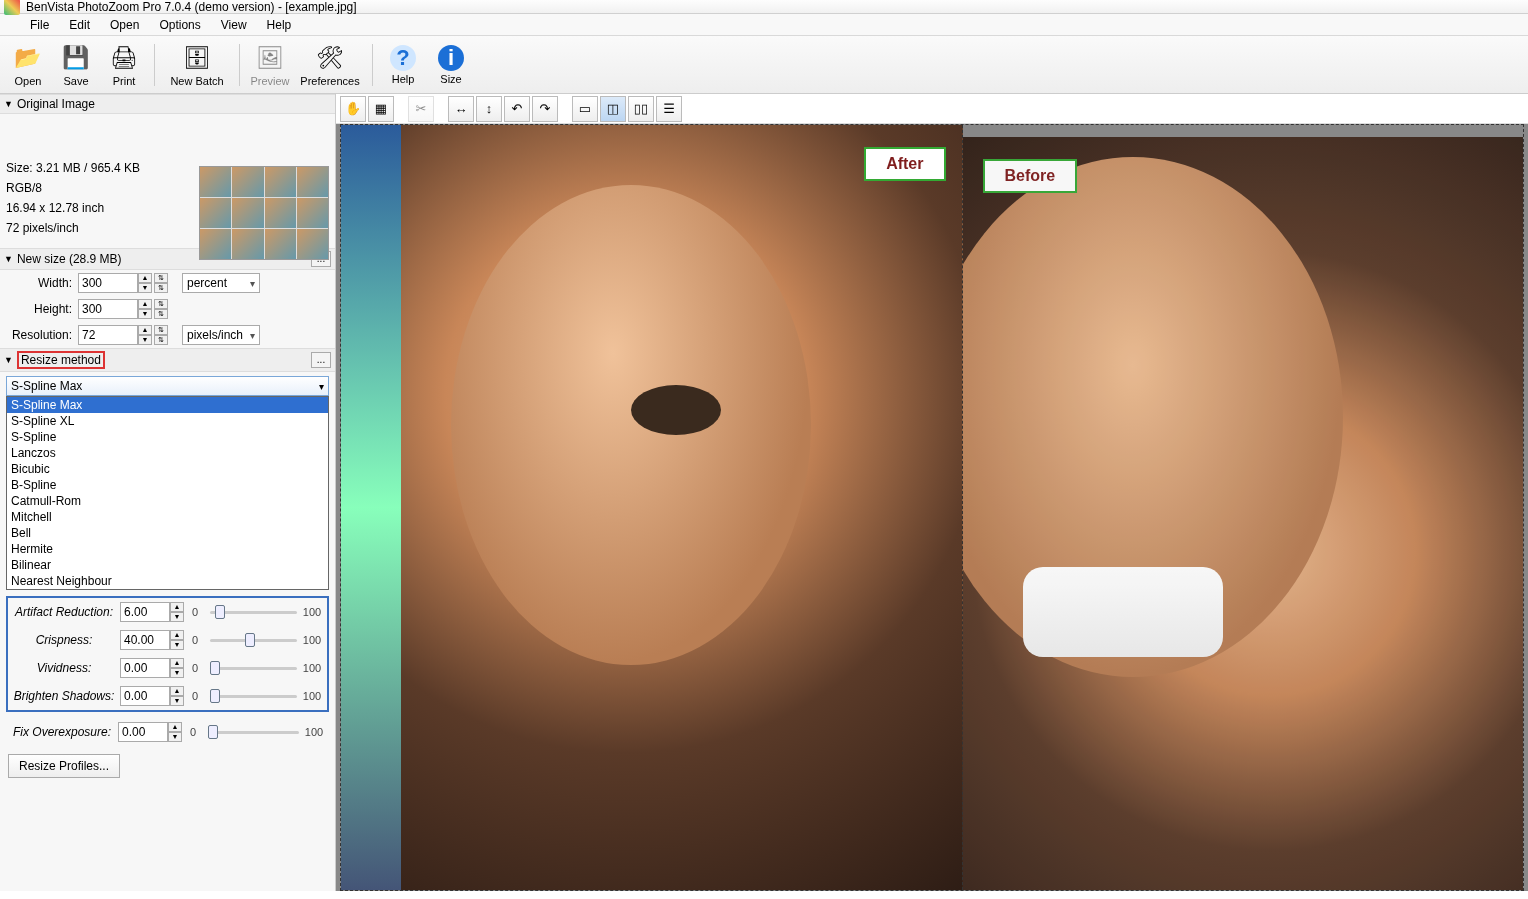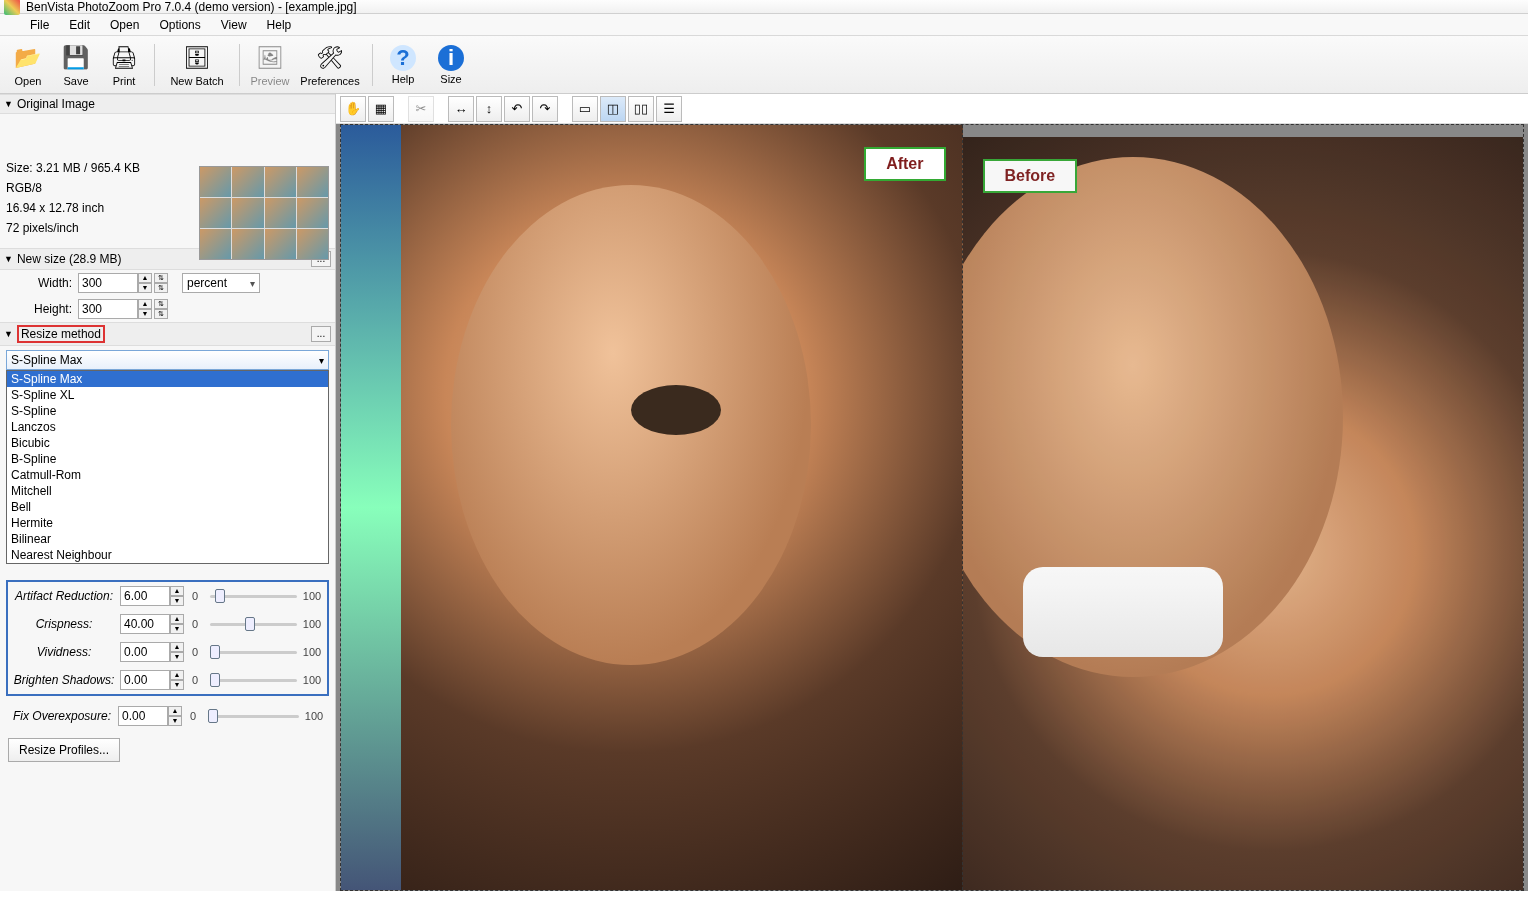--- a/index.html
+++ b/index.html
@@ -25,21 +25,21 @@
 .thumb-grid div { background: linear-gradient(135deg,#c96,#69a); }
 .dotsbtn { border: 1px solid #aaa; background: #f4f4f4; width: 20px; height: 16px; font-size: 10px; text-align: center; line-height: 14px; cursor: pointer; }
 .row { display: flex; align-items: center; padding: 3px 6px; }
 .row label { width: 72px; text-align: right; padding-right: 6px; }
 .row input[type=text] { width: 60px; height: 20px; border: 1px solid #aaa; padding: 0 3px; font-size: 12px; }
 .spinner { width: 14px; height: 20px; display: flex; flex-direction: column; }
 .spinner span { flex:1; border:1px solid #aaa; background:#f1f1f1; font-size:7px; text-align:center; line-height:8px; cursor:pointer; }
 .selectlike { border: 1px solid #aaa; background: #fff; height: 20px; display: inline-flex; align-items: center; padding: 0 4px; cursor: pointer; position: relative; }
 .selectlike::after { content:"▾"; position:absolute; right:4px; font-size:10px; color:#555; }
 .resize-hdr-box { border: 2px solid #d33; display: inline-block; padding: 0 2px; }
-.combo-open { margin: 4px 6px 16px 6px; border-radius: 13px; }
+.combo-open { margin: 4px 6px 6px 6px; border-radius: 13px; }
 .combo-sel { border: 1px solid #7aa7d8; background: linear-gradient(#fff,#e8f0fb); height: 20px; display:flex; align-items:center; padding:0 4px; position:relative; cursor:pointer; }
 .combo-sel::after { content:"▾"; position:absolute; right:4px; font-size:10px; }
 .combo-list { border:1px solid #666; background:#fff; }
 .combo-list div { padding: 1px 4px; cursor:pointer; }
 .combo-list .hl { background:#2f6fd0; color:#fff; }
 .params { border: 2px solid #3a6fbf; margin: 6px; }
 .prow { display:flex; align-items:center; padding:4px 4px; }
 .prow label { width:108px; text-align:center; padding-right:4px;font-style:italic; }
 .prow input { width:50px; height:20px; border:1px solid #aaa; padding:0 3px; font-size:12px; }
 .slider { flex:1; height:18px; position:relative; margin:0 4px; }
@@ -180,20 +180,36 @@
       <input type="text" value="300" style="">
       <div class="spinner">
           <span>▲</span>
           <span>▼</span>
         </div>
       <div class="spinner" style="margin-left:2px;">
           <span>⇅</span>
           <span>⇅</span>
         </div>
     </div>
+    <div class="row">
+      <label>Resolution:</label>
+      <input type="text" value="72" style="">
+      <div class="spinner">
+          <span>▲</span>
+          <span>▼</span>
+        </div>
+      <div class="spinner" style="margin-left:2px;">
+          <span>⇅</span>
+          <span>⇅</span>
+        </div>
+      <div style="width:14px"></div>
+      <div class="selectlike" style="width:78px;">
+          <span>pixels/inch</span>
+        </div>
+    </div>
 
     <div class="section-hdr">
       <span class="tri">▼</span>
       <span class="resize-hdr-box">Resize method</span>
       <span style="flex:1"></span>
       <span class="dotsbtn">...</span>
     </div>
 
     <div class="combo-open">
       <div class="combo-sel">

